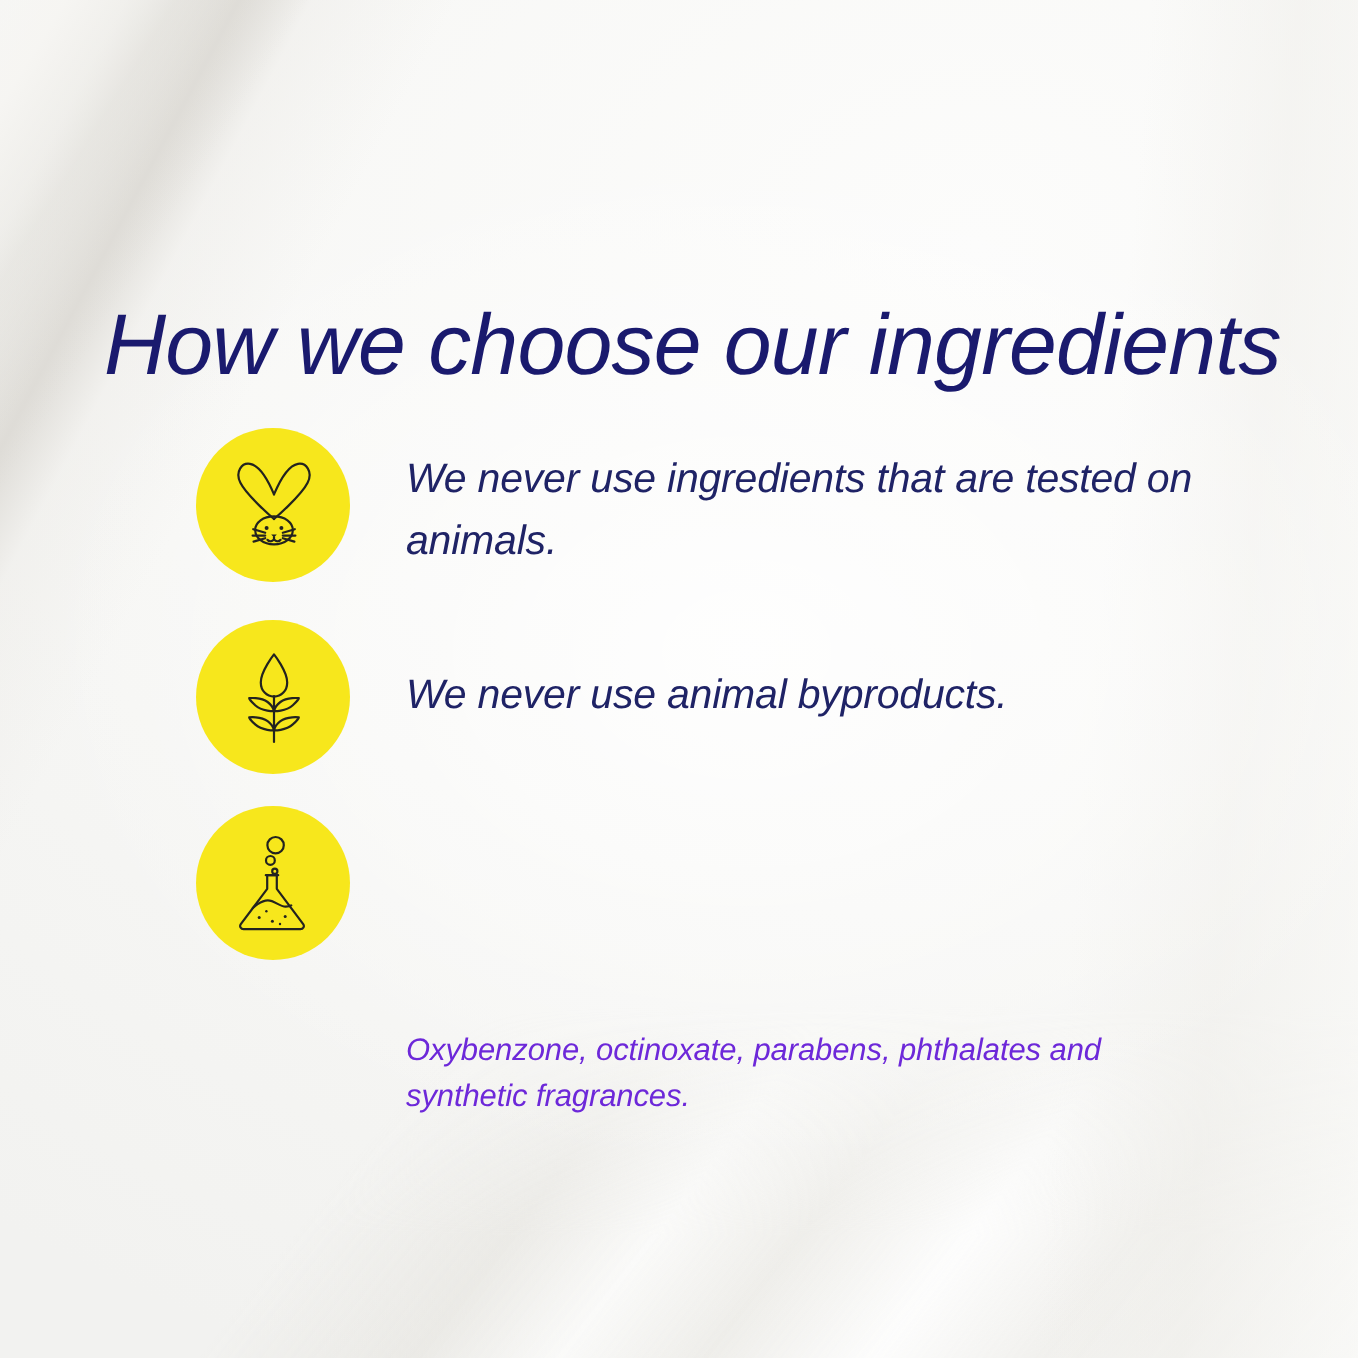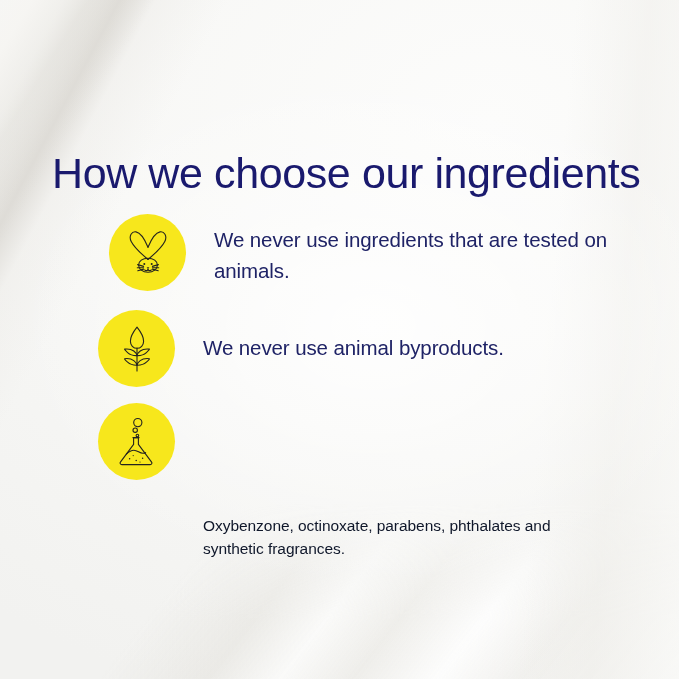--- a/index.html
+++ b/index.html
@@ -87,20 +87,21 @@
 
   
   .bg-glow {
     background: radial-gradient(75% 55% at 55% 48%, rgba(255,255,255,0.85) 0%, rgba(255,255,255,0.0) 70%);
   }
 
   
   #content {
     position: absolute;
     inset: 0;
+    font-style: italic;
   }
 
   #page-title {
     position: absolute;
     left: 52px;
     top: 122px;
     font-size: 43px;
     line-height: 1.05;
     letter-spacing: -0.4px;
     color: #1a1a6e;
@@ -115,21 +116,21 @@
     width: 679px;
   }
 
   .feature-row {
     position: relative;
     display: flex;
     align-items: flex-start;
     padding-left: 98px;
   }
 
-  .feature-row.row-0 { height: 96px; margin-left: 11px; }
+  .feature-row.row-0 { height: 96px; }
   .feature-row.row-1 { height: 93px; }
   .feature-row.row-2 { height: 120px; }
 
   .icon-badge {
     position: absolute;
     left: 98px;
     top: 0;
     width: 77px;
     height: 77px;
     border-radius: 50%;
@@ -155,21 +156,21 @@
   }
 
   .feature-row.row-1 .feature-text { padding-top: 22px; text-align: right; }
   .feature-row.row-2 .feature-text { padding-top: 9px; }
 
   #footnote {
     position: absolute;
     left: 203px;
     top: 514px;
     width: 370px;
-    color: #0f172a;
+    color: #6d28d9;
     font-size: 15.5px;
     line-height: 23px;
     font-weight: 400;
     letter-spacing: -0.05px;
   }
 </style>
 </head>
 <body>
 
 <div id="canvas">

